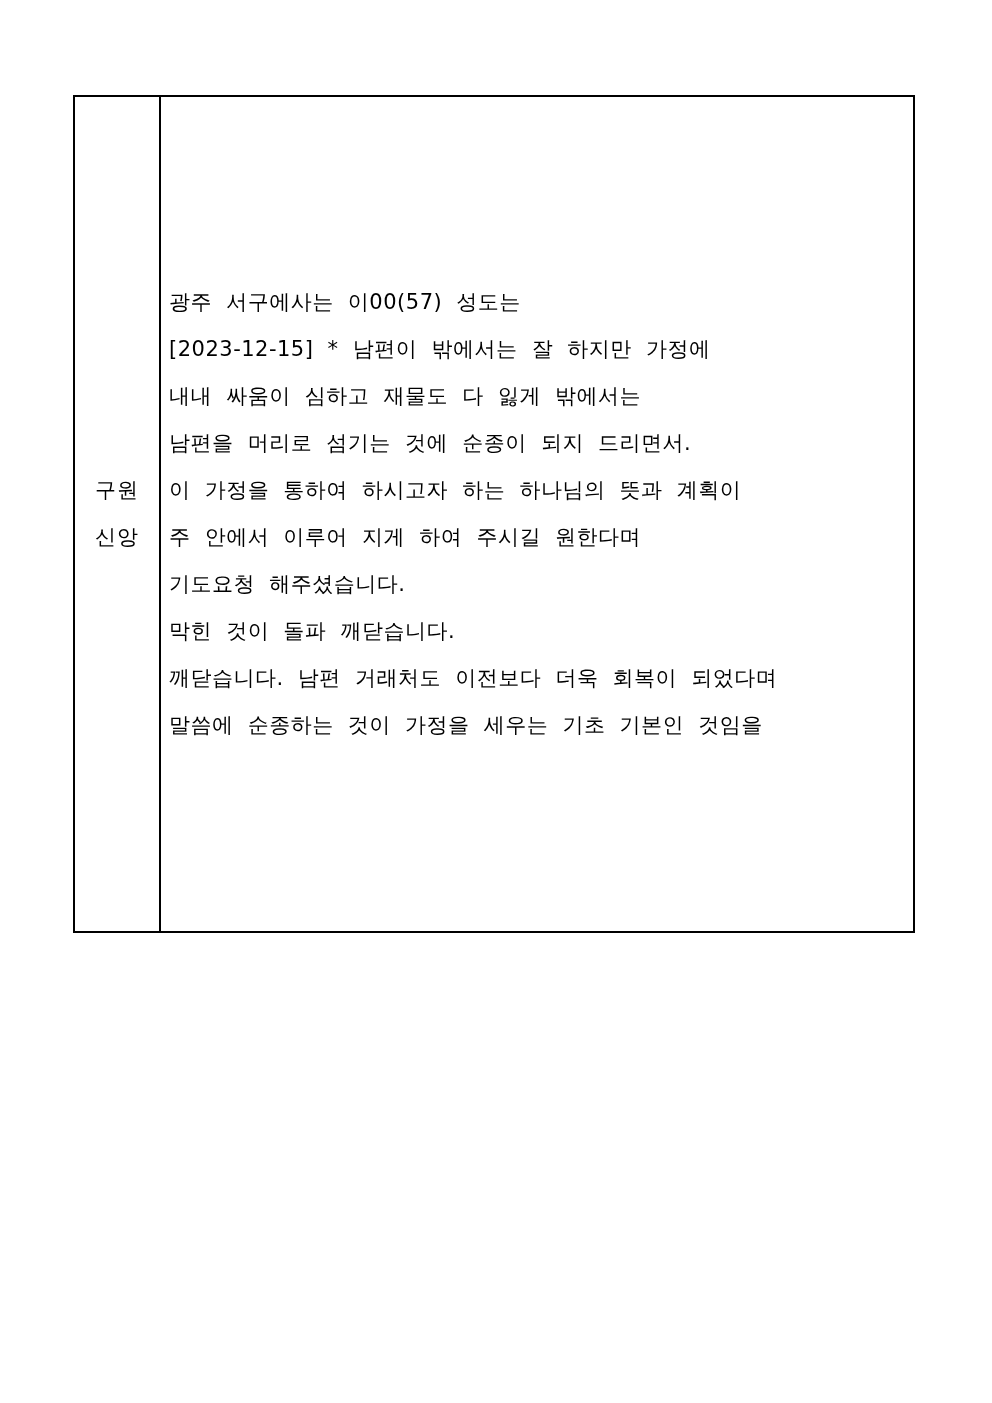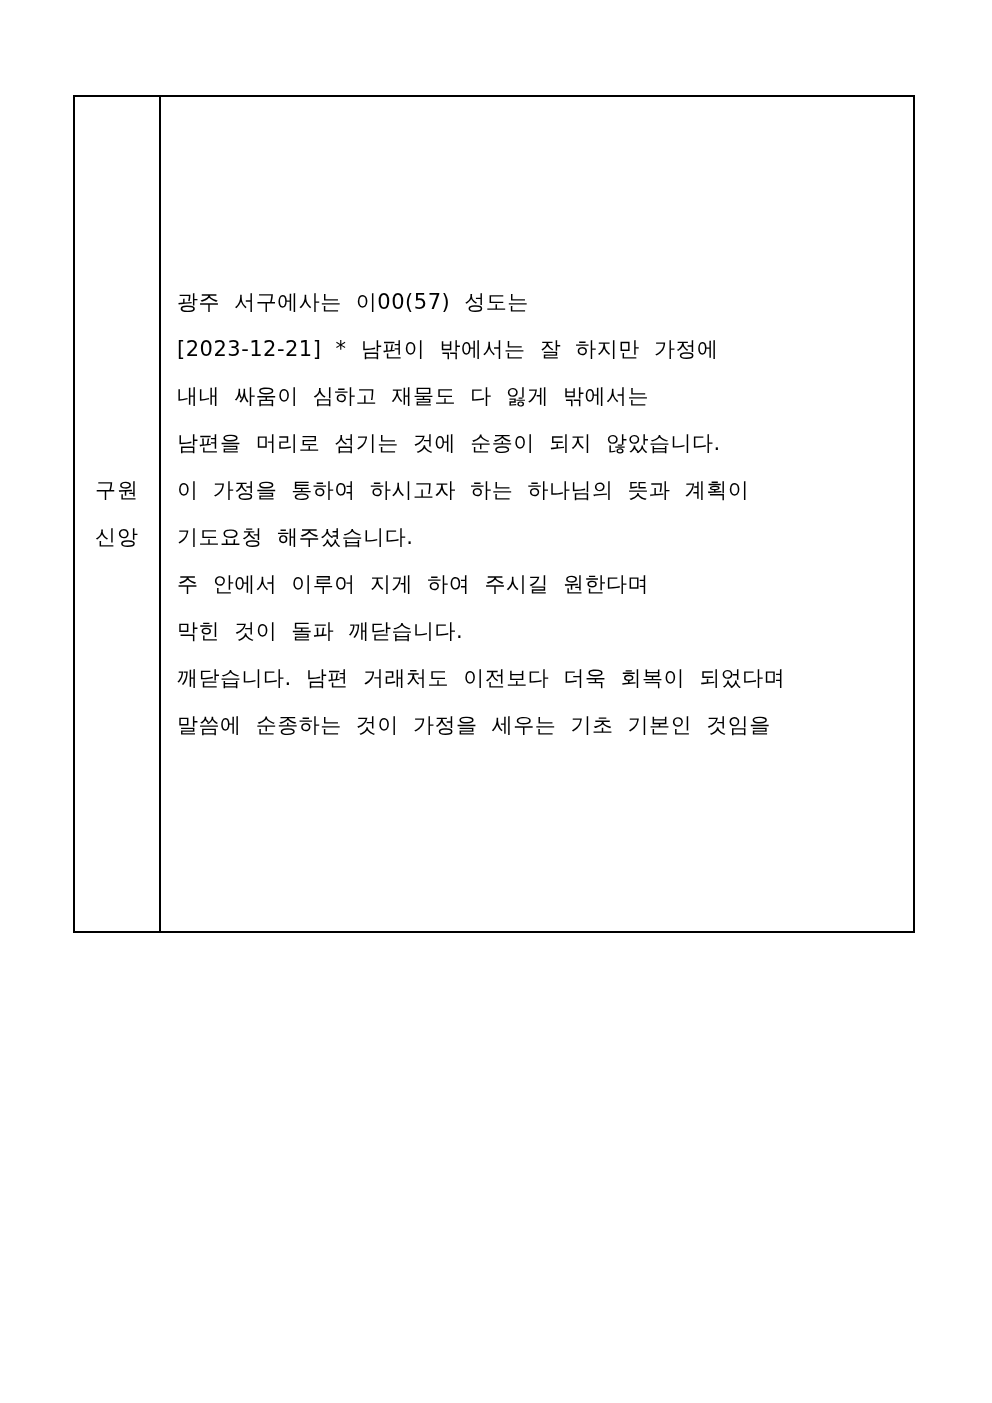--- a/index.html
+++ b/index.html
@@ -42,21 +42,21 @@
     font-size: 21px;
     letter-spacing: 1px;
     text-align: center;
     white-space: nowrap;
   }
   .content-cell {
     flex: 1;
     display: flex;
     flex-direction: column;
     justify-content: center;
-    padding-left: 16px;
+    padding-left: 8px;
     padding-right: 4px;
     overflow: hidden;
   }
   .content-cell .line {
     height: 47px;
     line-height: 47px;
     font-size: 21px;
     word-spacing: 7px;
     letter-spacing: 0.5px;
     white-space: nowrap;
@@ -66,24 +66,24 @@
 <body>
 
 <div class="page">
   <div class="doc-table">
     <div class="category-cell">
         <div class="line">구원</div>
         <div class="line">신앙</div>
       </div>
     <div class="content-cell">
         <div class="line">광주 서구에사는 이00(57) 성도는</div>
-        <div class="line">[2023-12-21] * 남편이 밖에서는 잘 하지만 가정에</div>
+        <div class="line">[2023-12-15] * 남편이 밖에서는 잘 하지만 가정에</div>
         <div class="line">내내 싸움이 심하고 재물도 다 잃게 밖에서는</div>
-        <div class="line">남편을 머리로 섬기는 것에 순종이 되지 않았습니다.</div>
+        <div class="line">남편을 머리로 섬기는 것에 순종이 되지 드리면서.</div>
         <div class="line">이 가정을 통하여 하시고자 하는 하나님의 뜻과 계획이</div>
+        <div class="line">주 안에서 이루어 지게 하여 주시길 원한다며</div>
         <div class="line">기도요청 해주셨습니다.</div>
-        <div class="line">주 안에서 이루어 지게 하여 주시길 원한다며</div>
         <div class="line">막힌 것이 돌파 깨닫습니다.</div>
         <div class="line">깨닫습니다. 남편 거래처도 이전보다 더욱 회복이 되었다며</div>
         <div class="line">말씀에 순종하는 것이 가정을 세우는 기초 기본인 것임을</div>
       </div>
   </div>
 </div>
 
 </body></html>

